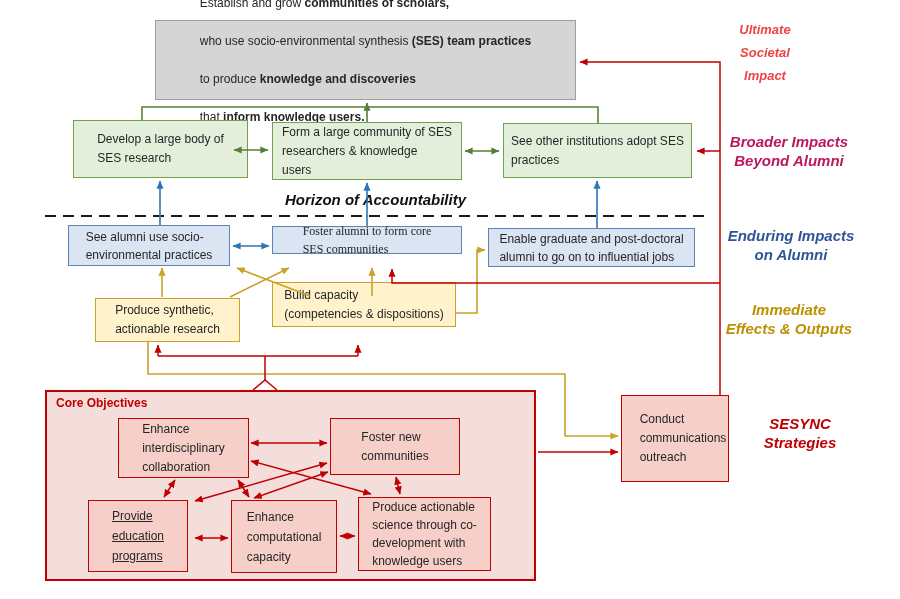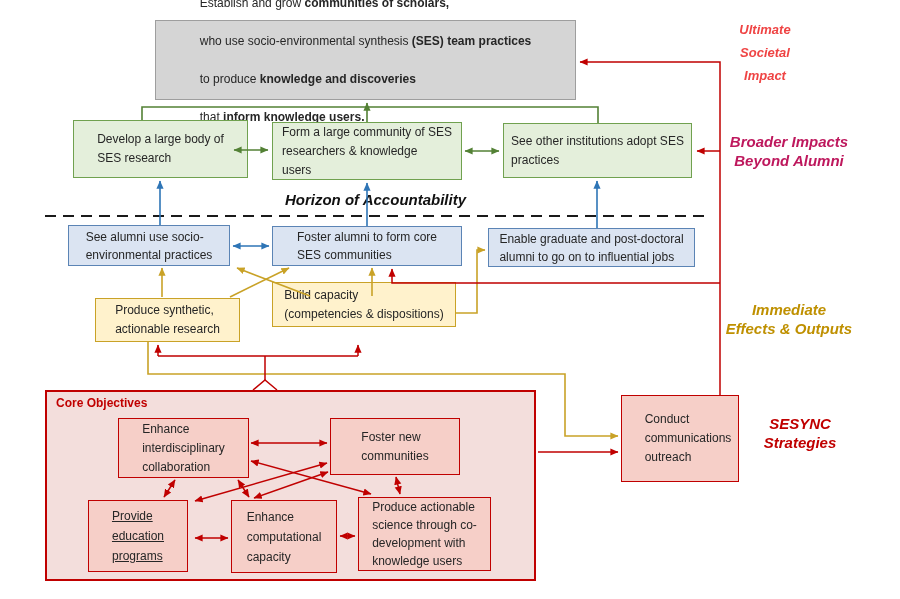--- a/index.html
+++ b/index.html
@@ -109,21 +109,21 @@
   <div class="box green-box" style="left:272px;top:122px;width:190px;height:58px;">Form a large community of SES
 researchers &amp; knowledge
 users</div>
   <div class="box green-box" style="left:503px;top:123px;width:189px;height:55px;">See other institutions adopt SES
 practices</div>
 
   <div class="horizon" style="left:278px;top:191px;width:195px;text-align:center;">Horizon of Accountability</div>
 
   <div class="box blue-box" style="left:68px;top:225px;width:162px;height:41px;">See alumni use socio-
 environmental practices</div>
-  <div class="box blue-box" style="left:272px;top:226px;width:190px;height:40px;">Foster alumni to form core
+  <div class="box blue-box" style="left:272px;top:226px;width:190px;height:28px;font-family:Liberation Serif, serif;">Foster alumni to form core
 SES communities</div>
   <div class="box blue-box" style="left:488px;top:228px;width:207px;height:39px;">Enable graduate and post-doctoral
 alumni to go on to influential jobs</div>
 
   <div class="box yellow-box" style="left:95px;top:298px;width:145px;height:44px;">Produce synthetic,
 actionable research</div>
   <div class="box yellow-box" style="left:272px;top:282px;width:184px;height:45px;">Build capacity
 (competencies &amp; dispositions)</div>
 
   <div class="core-container" style="left:45px;top:390px;width:491px;height:191px;"></div>
@@ -138,27 +138,29 @@
 education
 programs</div>
   <div class="box red-box" style="left:231px;top:500px;width:106px;height:73px;line-height:20px;">Enhance
 computational
 capacity</div>
   <div class="box red-box" style="left:358px;top:497px;width:133px;height:74px;line-height:18px;">Produce actionable
 science through co-
 development with
 knowledge users</div>
 
-  <div class="box red-box" style="left:621px;top:395px;width:118px;height:87px;padding-left:16px;">Conduct
+  <div class="box red-box" style="left:621px;top:395px;width:108px;height:87px;padding-left:16px;">Conduct
 communications
 outreach</div>
 
   <div class="side-label lbl-black" style="left:705px;top:18px;width:120px;">Ultimate
 Societal
 Impact</div>
   <div class="side-label lbl-green" style="left:725px;top:132px;width:128px;">Broader Impacts
 Beyond Alumni</div>
+  <div class="side-label lbl-blue" style="left:725px;top:226px;width:132px;">Enduring Impacts
+on Alumni</div>
   <div class="side-label lbl-gold" style="left:723px;top:300px;width:132px;">Immediate
 Effects &amp; Outputs</div>
   <div class="side-label lbl-red" style="left:740px;top:414px;width:120px;">SESYNC
 Strategies</div>
 
 </div>
 
 </body></html>

